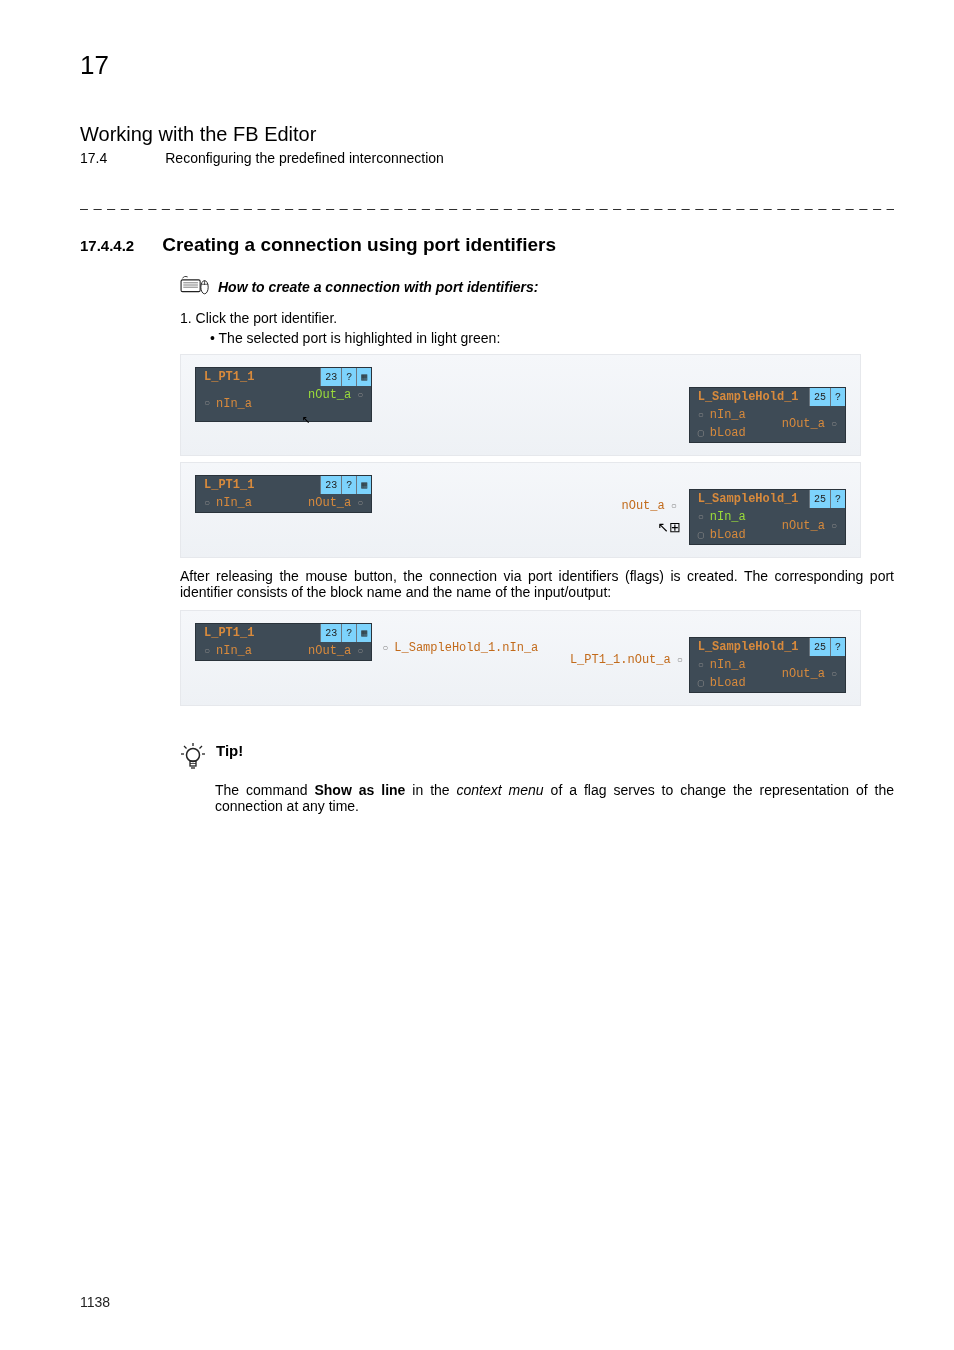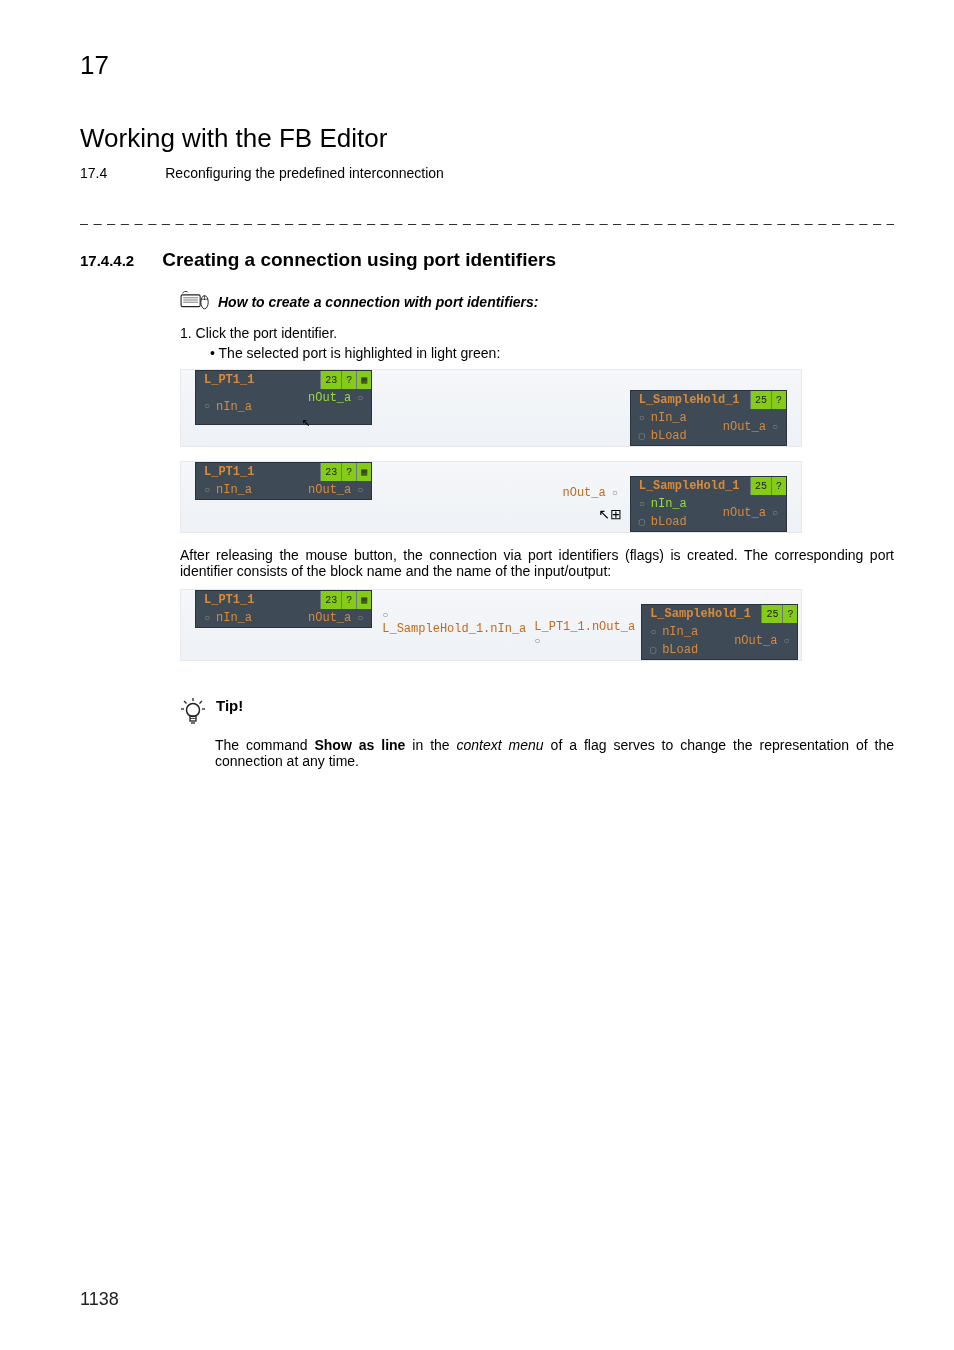--- a/index.html
+++ b/index.html
@@ -8,22 +8,22 @@
       height: 1350px;
       background: #fff;
       font-family: "Segoe UI", Arial, sans-serif;
       color: #000;
       position: relative;
       padding: 50px 60px 40px 80px;
     }
     .header { margin-bottom: 8px; }
     .chapter-line { display: flex; align-items: baseline; gap: 42px; flex-direction: column; }
     .chapter-num { font-size: 26px; font-weight: 400; }
-    .chapter-title { font-size: 26px; font-weight: 400; }
-    .sub-line { display: flex; align-items: baseline; gap: 58px; margin-top: 11px; font-size: 14px; }
+    .chapter-title { font-size: 20px; font-weight: 400; }
+    .sub-line { display: flex; align-items: baseline; gap: 58px; margin-top: 4px; font-size: 14px; }
     .sub-num { font-weight: 400; }
     .sub-title { font-weight: 400; }
     .dashed-sep {
       margin-top: 28px;
       margin-bottom: 24px;
       letter-spacing: 1px;
       white-space: nowrap;
       overflow: hidden;
       font-size: 14px;
       color: #222;
@@ -31,33 +31,33 @@
     .section-head { display:flex; gap:28px; align-items:baseline; margin-bottom:18px; }
     .section-num { font-size: 15px; font-weight: 700; }
     .section-title { font-size: 19px; font-weight: 700; }
     .howto-row { display:flex; align-items:center; gap:8px; margin-left:100px; margin-bottom:10px;}
     .keyboard-icon svg { width:30px; height:22px; }
     .howto-text { font-size: 14px; font-weight: 700; font-style: italic; }
     .content { margin-left: 100px; font-size: 14px; }
     .step { margin-top: 6px; margin-bottom: 4px; }
     .bullet { margin-left: 30px; margin-top:2px; margin-bottom: 8px; }
     .bullet::before { content: "• "; }
-    .fig { width: 622px; margin: 6px 0 14px 0; background: linear-gradient(#f5f7fa,#eef1f5); border:1px solid #e6e8ec; padding: 0 14px; position: relative; }
+    .fig { width: 681px; margin: 6px 0 2px 0; background: linear-gradient(#f5f7fa,#eef1f5); border:1px solid #e6e8ec; padding: 12px 14px; position: relative; }
     .fb-row { display:flex; align-items:flex-start; justify-content:space-between; }
     .block {
       display:inline-block;
       background:#3e4b56;
       color:#d88a3c;
       font-family: "Courier New", monospace;
       font-size: 12px;
       border:1px solid #2a333b;
     }
     .block-head { display:flex; align-items:stretch; }
     .block-title { background:#3e4b56; color:#d88a3c; padding:2px 8px; flex:1; font-weight:600; white-space:nowrap;}
-    .chip { background:#84cc16; color:#222; font-size:10px; padding:1px 4px; display:inline-flex; align-items:center; border-left:1px solid #6b7680;}
+    .chip { background:#7dd3fc; color:#222; font-size:10px; padding:1px 4px; display:inline-flex; align-items:center; border-left:1px solid #6b7680;}
     .ports { display:flex; }
     .port-col { display:flex; flex-direction:column;justify-content:center;}
     .port { padding:2px 8px; color:#d88a3c; display:flex; align-items:center; gap:4px; white-space:nowrap;}
     .port.left::before { content:"○"; color:#888; font-size:10px; margin-right:2px;}
     .port.right::after { content:" ○"; color:#888; font-size:10px; margin-left:2px;}
     .port.green { color:#9bdc3a; }
     .port.sq::before { content:"▢"; color:#888; font-size:10px; margin-right:2px;}
     .cursor-arrow {
       font-size: 14px; color:#000; display:inline-block; transform: translate(2px,6px);
     }
@@ -69,21 +69,21 @@
     .flag.o-after::after { content:" ○"; color:#888; font-size:10px;}
     .para { margin: 10px 0; font-size:14px; text-align: justify; }
     .tip-row { display:flex; align-items:flex-start; gap:10px; margin-left:100px; margin-top:36px;}
     .bulb-icon svg { width:26px; height:28px; }
     .tip-title { font-weight:700; font-size:15px; }
     .tip-body { margin-left:135px; margin-top:8px; font-size:14px; text-align: justify; }
     .italic { font-style: italic; }
     .bold { font-weight:700; }
     .footer {
       position:absolute; bottom:40px; left:80px; right:64px;
-      display:flex; justify-content:space-between; font-size:18px; color:#222;
+      display:flex; justify-content:space-between; font-size:14px; color:#222;
     }
     .mid-col { display:flex; flex-direction:column; align-items:flex-end; gap:6px; margin-right:8px; padding-top:24px;}
   </style>
 </head>
 <body>
 
 <div class="header">
   <div class="chapter-line">
     <span class="chapter-num">17</span>
     <span class="chapter-title">Working with the FB Editor</span>

